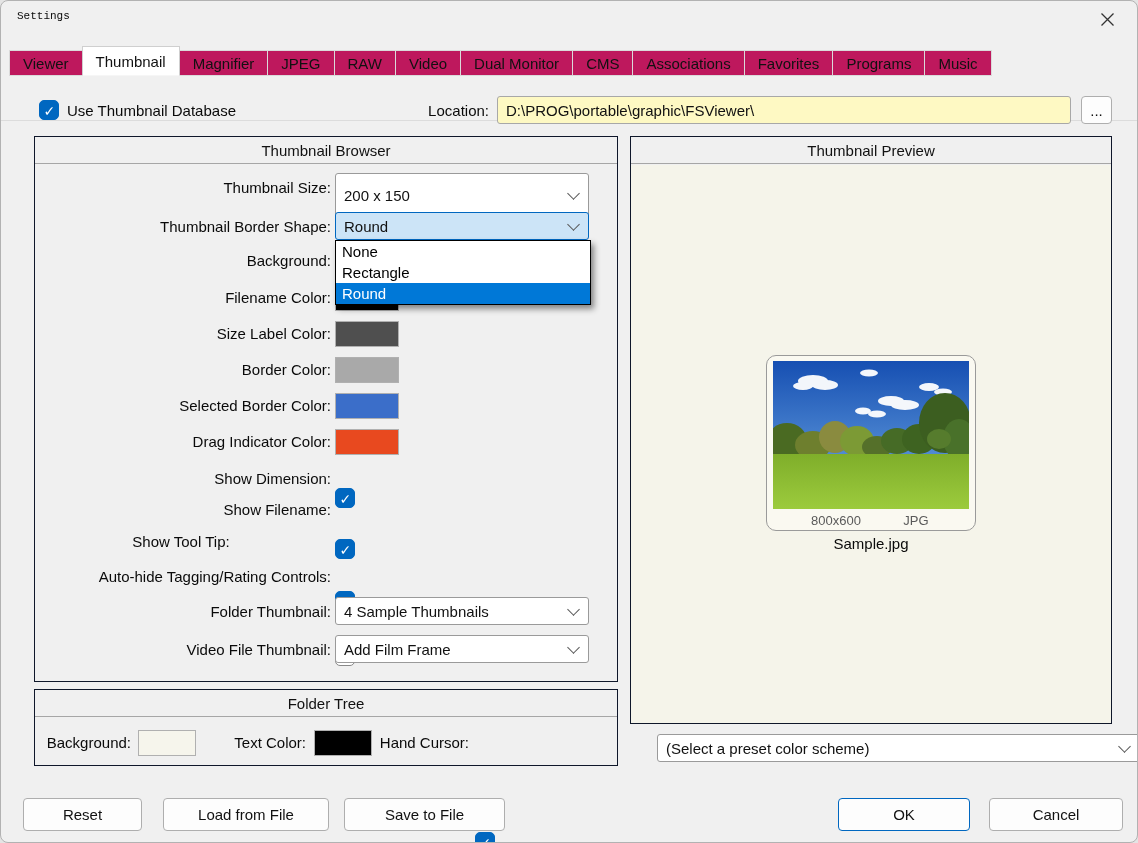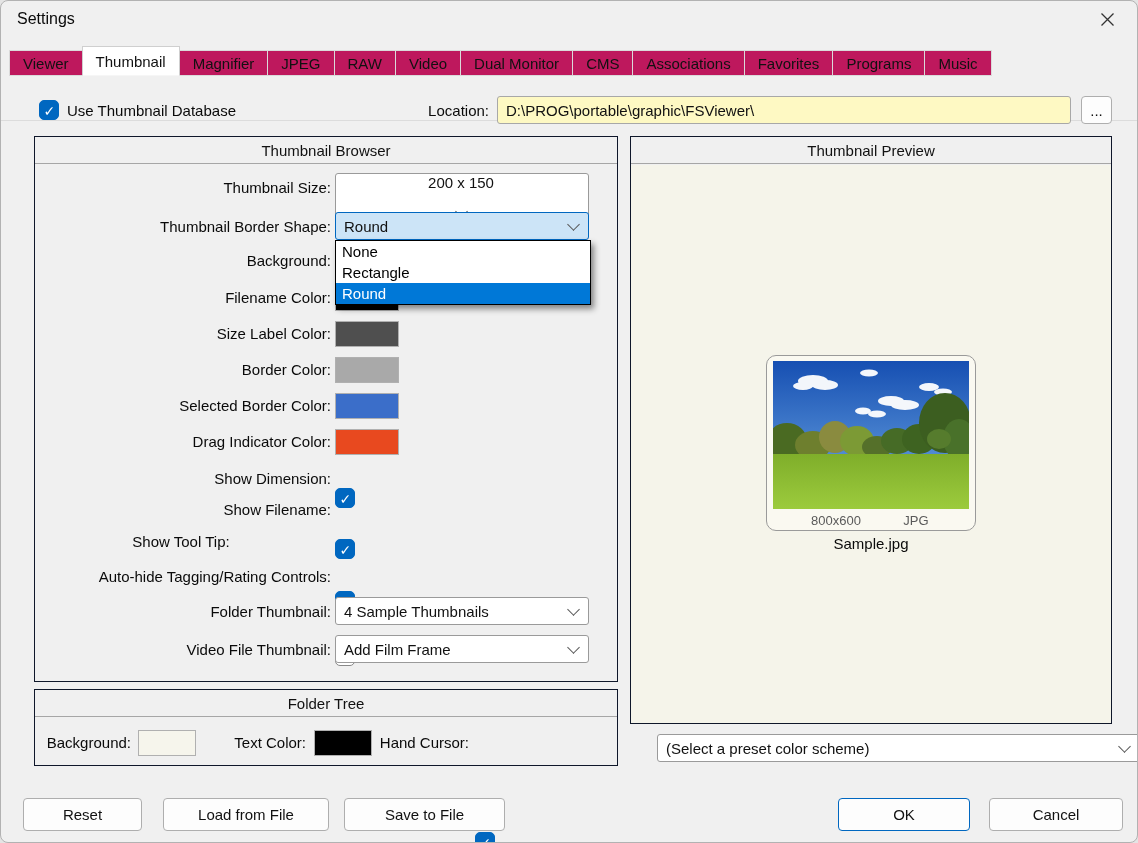--- a/index.html
+++ b/index.html
@@ -7,21 +7,21 @@
   #window {
     position:absolute; left:0; top:0; width:1138px; height:843px;
     background:#f0f0f0; border:1px solid #b2b2b2; border-radius:8px; overflow:hidden;
     color:#111;
   }
   .abs { position:absolute; }
   .lbl { font-size:15px; color:#0a0a0a; white-space:nowrap; }
   .rlbl { text-align:right; }
 
   
-  #title { left:16px; top:9px; font-size:16px; }
+  #title { left:16px; top:9px; font-size:11px;font-family:Liberation Mono, monospace; }
   #close-btn { left:1092px; top:7px; width:28px; height:26px; display:flex; align-items:center; justify-content:center; border-radius:4px; cursor:default; }
 
   
   #tabbar { left:0; top:45px; width:100%; height:30px; }
   #tabline { left:0; top:74px; width:100%; height:1px; background:#dcdcdc; }
   #tabs { position:absolute; left:8px; bottom:0; display:flex; align-items:flex-end; }
   .tab { height:26px; padding:0 13px; display:flex; align-items:center; font-size:15px;
          background:#be185d; border:1px solid #dadada; margin-right:-1px; position:relative; }
   .tab.active { height:30px; background:#fff; border:1px solid #cfcfcf; border-bottom:1px solid #f6f6f6; z-index:3; }
 
@@ -121,21 +121,21 @@
   <div class="abs textbox" style="left:496px; top:95px; width:574px; height:28px;">
       <span>D:\PROG\portable\graphic\FSViewer\</span>
     </div>
   <div class="abs btn" style="left:1080px; top:95px; width:31px; height:28px;">...</div>
 
   <div class="abs groupbox" style="left:33px; top:135px; width:584px; height:546px;">
     <div class="grouphdr">Thumbnail Browser</div>
   </div>
 
   <div class="abs lbl rlbl" style="left:30px; top:178px; width:300px;">Thumbnail Size:</div>
-  <div class="abs combo" style="left:334px; top:172px; width:254px; height:44px;flex-direction:column;">
+  <div class="abs combo" style="left:334px; top:172px; width:254px; height:44px;">
     <span>200 x 150</span>
     <span class="chev"></span>
   </div>
 
   <div class="abs lbl rlbl" style="left:30px; top:217px; width:300px;">Thumbnail Border Shape:</div>
   <div class="abs combo focused" style="left:334px; top:211px; width:254px; height:28px;">
     <span>Round</span>
     <span class="chev"></span>
   </div>
 

